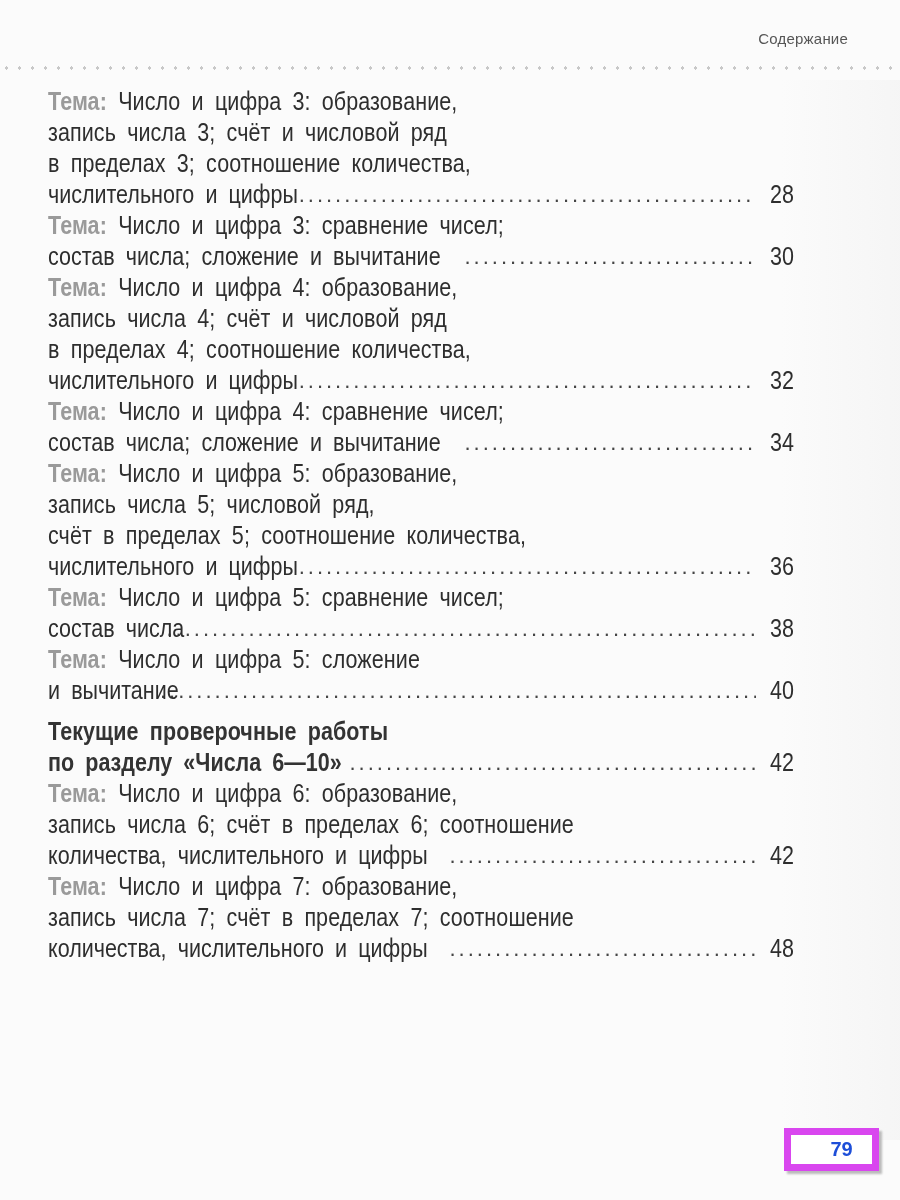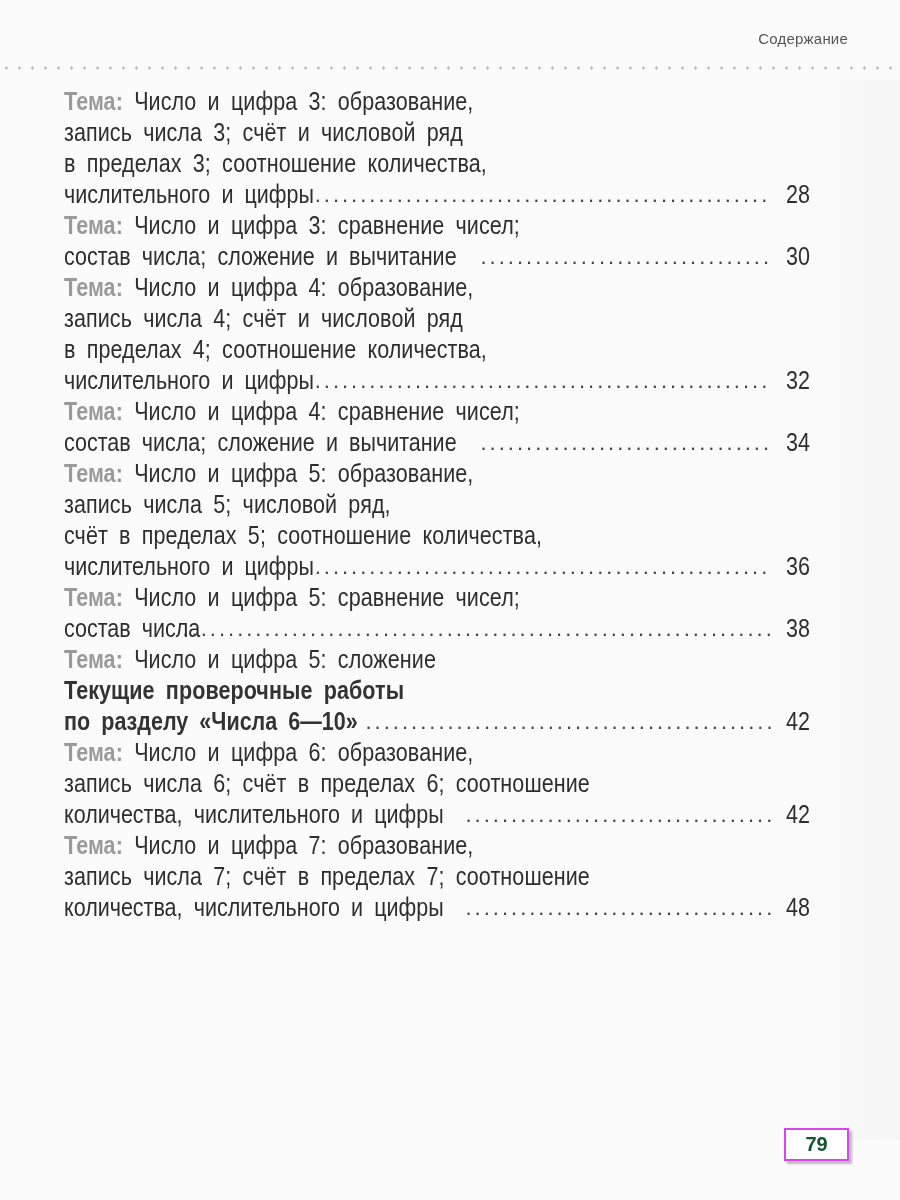--- a/index.html
+++ b/index.html
@@ -18,21 +18,21 @@
     .header {
       position: absolute; top: 30px; right: 52px;
       font-size: 15px; color: #555; letter-spacing: 0.2px;
     }
     .dots {
       position: absolute; top: 66px; left: 0; right: 0; height: 4px;
       background-image: radial-gradient(circle, #c8c8c8 1.6px, transparent 1.8px);
       background-size: 13px 4px; background-repeat: repeat-x;
     }
     .toc {
-      position: absolute; left: 64px; top: 86px; width: 746px;
+      position: absolute; left: 48px; top: 86px; width: 746px;
       font-family: "Liberation Sans Narrow", "Liberation Sans", sans-serif;
     }
     .entry { margin: 0; }
     .line {
       font-size: 25px; line-height: 31px; height: 31px;
       white-space: nowrap; letter-spacing: 0.1px; word-spacing: 6px;
       transform: scaleX(0.86); transform-origin: left center;
     }
     .last-line {
       display: flex; align-items: center;
@@ -46,27 +46,27 @@
       flex: 1; overflow: hidden; white-space: nowrap; margin: 0 8px 0 -40px;
       color: #444; letter-spacing: 3px; font-size: 22px;
     }
     .leader::after { content: "................................................................................................................"; }
     .page {
       min-width: 30px; text-align: right; font-size: 25px;
       display: inline-block; transform: scaleX(0.86); transform-origin: right center;
     }
     .tema { color: #9a9a9a; font-weight: bold; }
     .section .line, .section .last-line .txt { font-weight: bold; color: #333; }
-    .section { }
+    .section { margin-top: 10px; }
     .pagenum {
       position: absolute; left: 784px; top: 1128px; width: 61px; height: 29px;
-      border: 2px solid #d946ef; background: #fff;
+      border: 7px solid #d946ef; background: #fff;
       box-shadow: 3px 3px 2px #bbb;
-      font-weight: bold; font-size: 20px; color: #14532d;
-      text-align: center; line-height: 29px;
+      font-weight: bold; font-size: 20px; color: #1d4ed8;
+      text-align: center; line-height: 29px; padding-left: 20px;
     }
   </style>
 </head>
 <body>
 
 <div class="ghost"></div>
 <div class="header">Содержание</div>
 <div class="dots"></div>
 
 <div class="toc" id="toc">
@@ -119,20 +119,25 @@
     <div class="entry">
       <div class="line"><span class="tema">Тема:</span> <span>Число и цифра 5: сравнение чисел;</span></div>
       <div class="last-line">
         <span class="txt">состав числа</span>
         <span class="leader"></span>
         <span class="page">38</span>
       </div>
     </div>
     <div class="entry">
       <div class="line"><span class="tema">Тема:</span> <span>Число и цифра 5: сложение</span></div>
+      <div class="last-line">
+        <span class="txt">и вычитание</span>
+        <span class="leader"></span>
+        <span class="page">40</span>
+      </div>
     </div>
     <div class="entry section">
       <div class="line"><span>Текущие проверочные работы</span></div>
       <div class="last-line">
         <span class="txt">по разделу «Числа 6—10»</span>
         <span class="leader"></span>
         <span class="page">42</span>
       </div>
     </div>
     <div class="entry">

